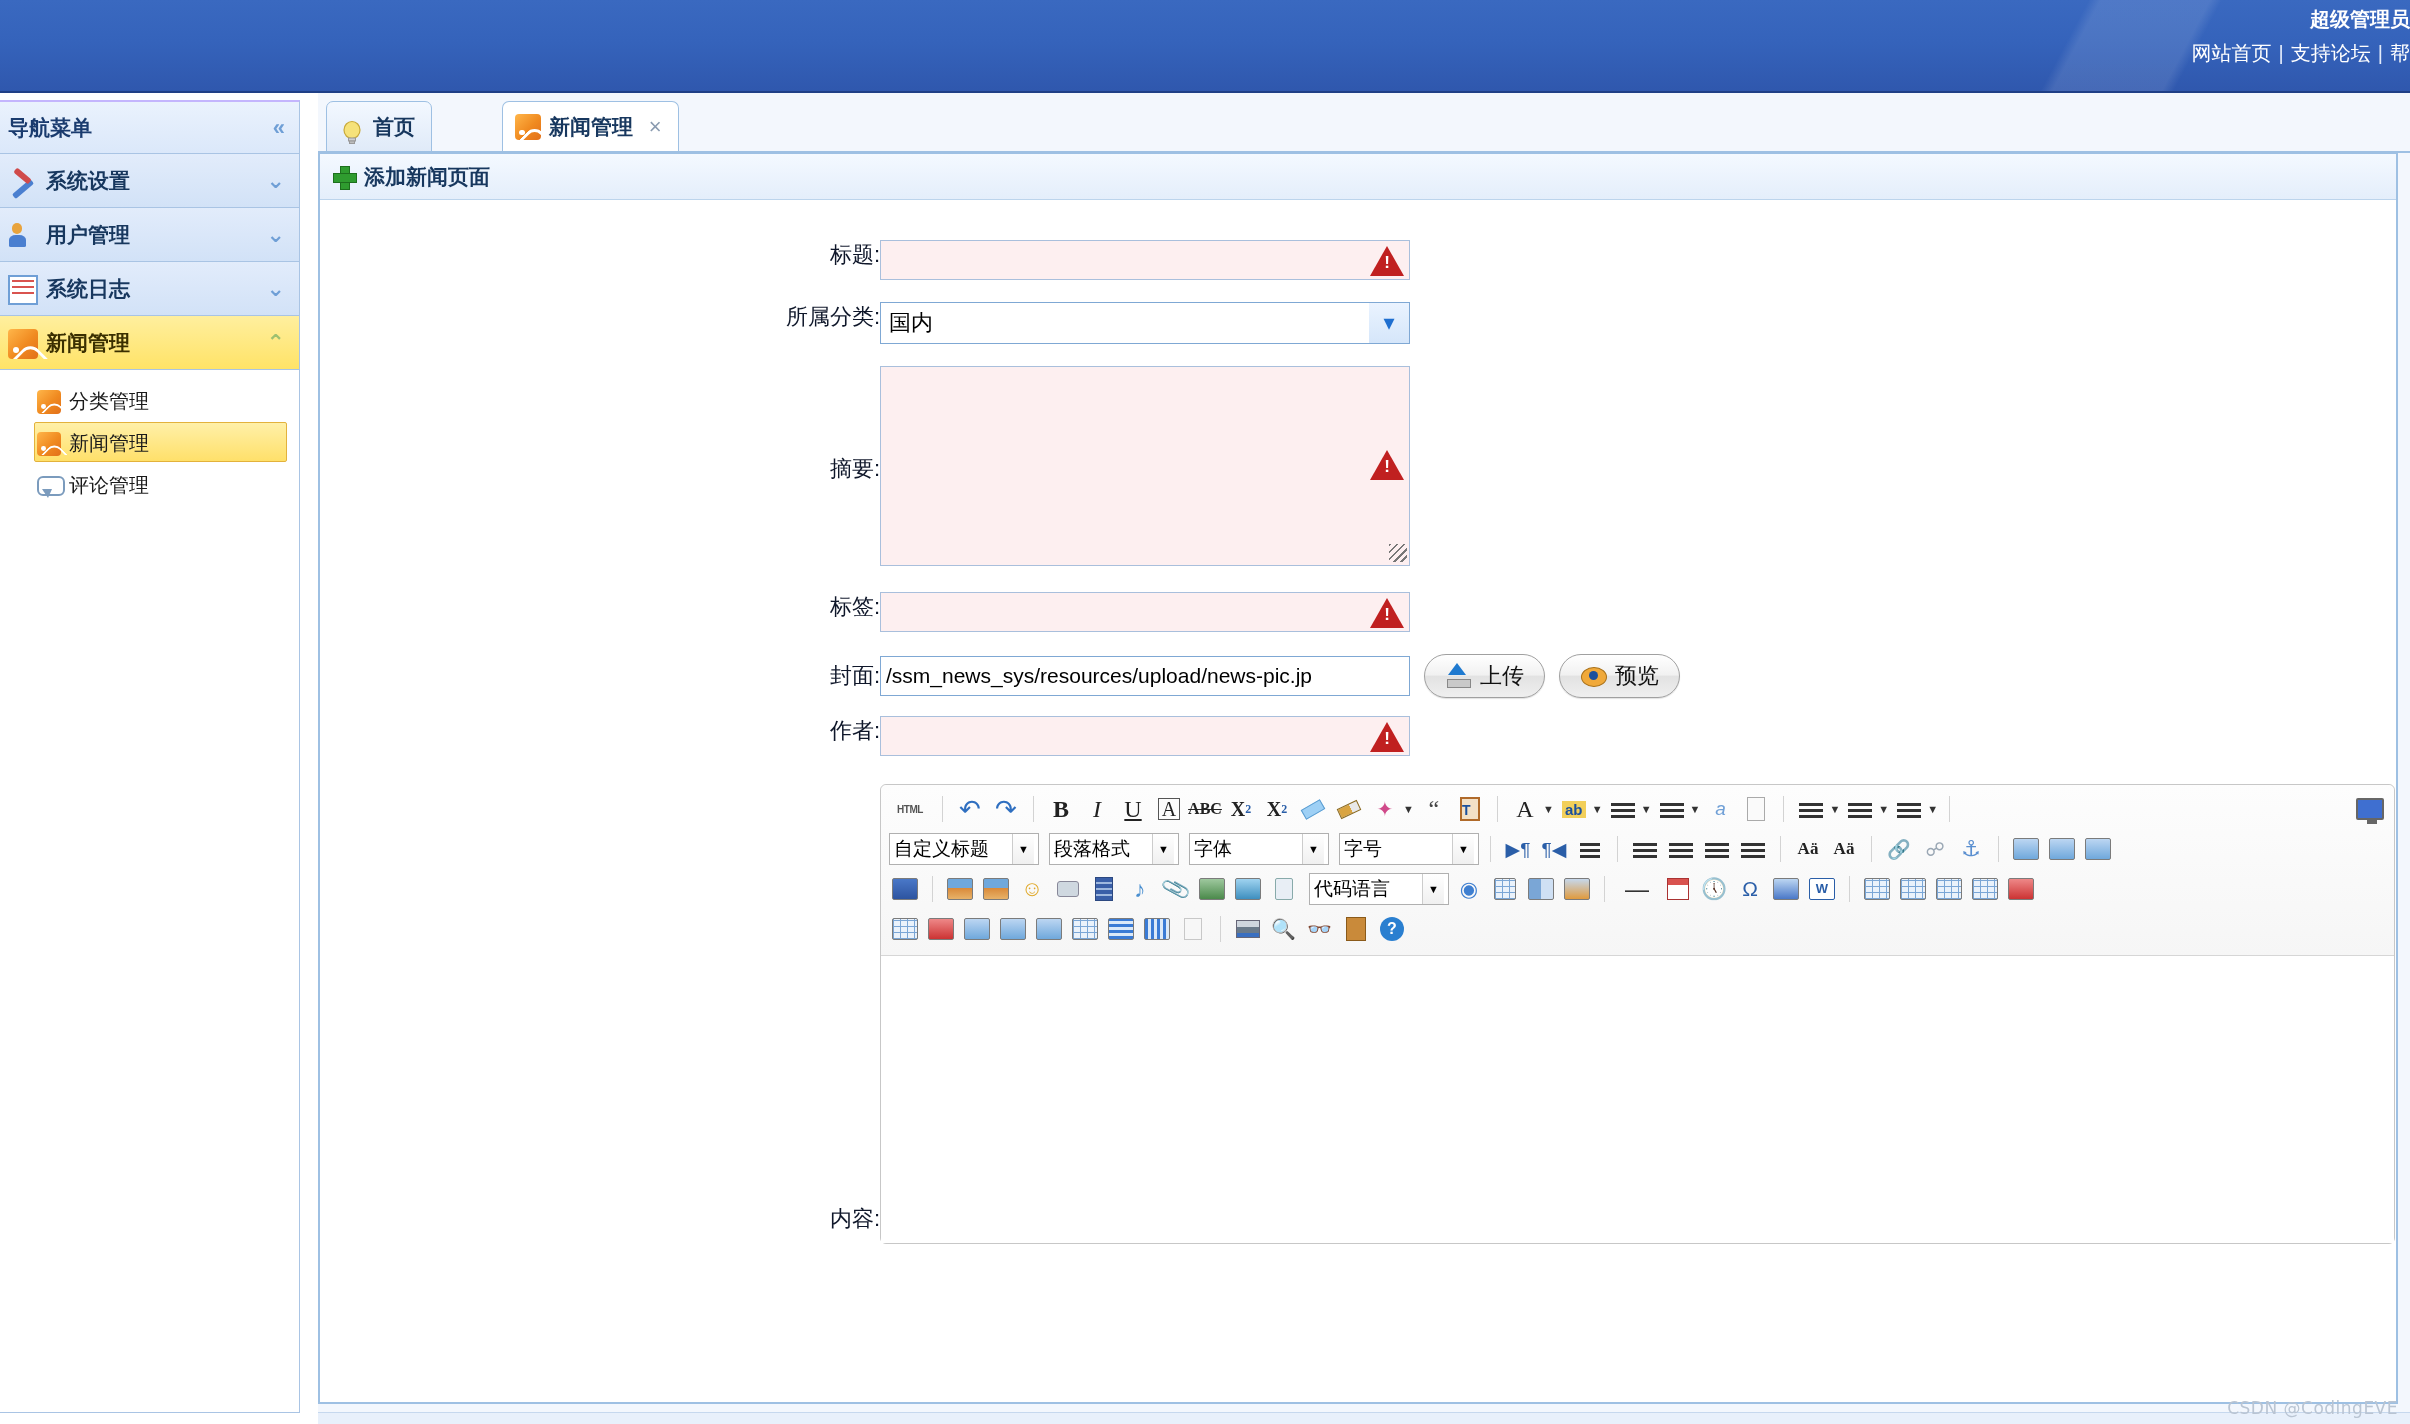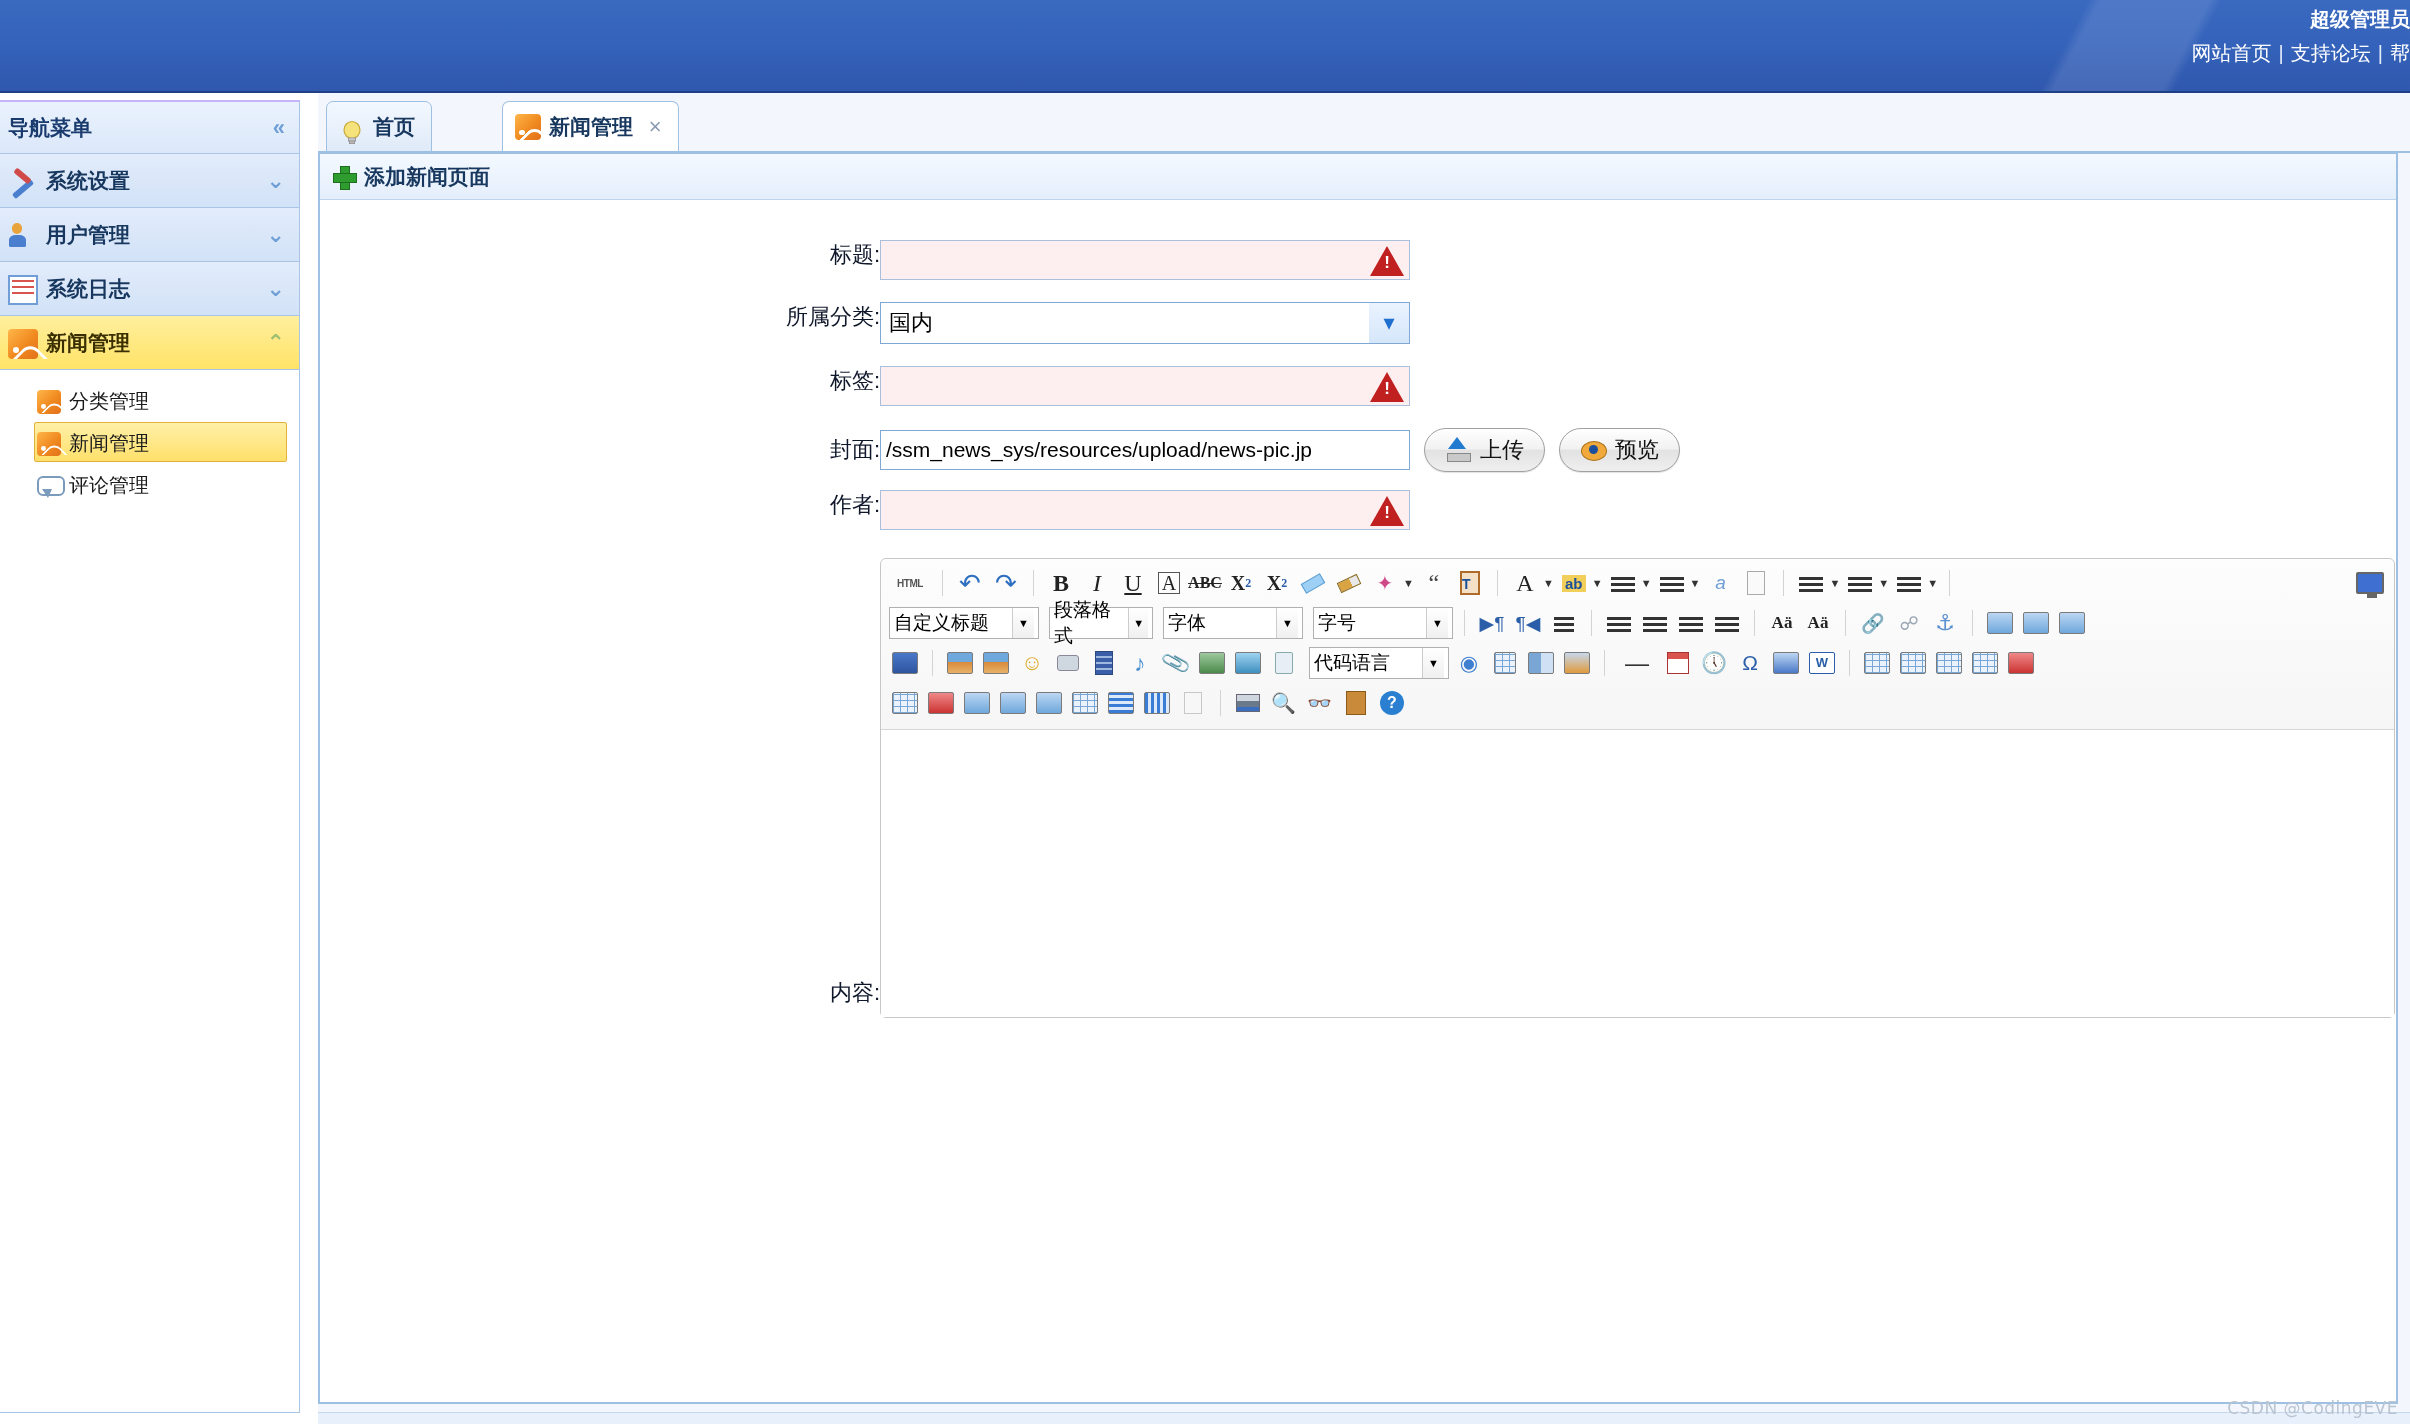--- a/index.html
+++ b/index.html
@@ -449,20 +449,29 @@
           </div>
 
           <div class="frow" style="margin-top:22px;">
             <div class="flabel">所属分类:</div>
             <div class="finput-wrap">
               <input class="fselect" readonly="" value="国内" style="">
               <span class="sel-arrow">▾</span>
             </div>
           </div>
 
+          <div class="frow" style="margin-top:22px;">
+            <div class="flabel" style="padding-top:88px;">摘要:</div>
+            <div class="finput-wrap">
+              <textarea class="ftextarea" style=""></textarea>
+              <span class="warn-ico warn-inside" style="top:84px;"><span class="tri-warn"></span></span>
+              <span style="position:absolute; right:3px; bottom:8px; width:18px; height:18px;
+                           background: repeating-linear-gradient(135deg, #777 0 2px, transparent 2px 5px);"></span>
+            </div>
+          </div>
 
           <div class="frow" style="margin-top:22px;">
             <div class="flabel">标签:</div>
             <div class="finput-wrap">
               <input class="finput" type="text" style="">
               <span class="warn-ico warn-inside" style="top:6px;"><span class="tri-warn"></span></span>
             </div>
           </div>
 
           <div class="frow" style="margin-top:22px; align-items:center;">
@@ -559,21 +568,21 @@
                         <span class="monitor"></span>
                       </div>
                   </div>
 
                   <div class="erow">
                     <div class="esel" style="width:150px;">
                       <span>自定义标题</span>
                       <div style="flex:1"></div>
                         <span class="sarr">▼</span>
                     </div>
-                    <div class="esel" style="width:104px;margin-left:6px;">
+                    <div class="esel" style="width:130px;margin-left:6px;">
                       <span>段落格式</span>
                       <div style="flex:1"></div>
                         <span class="sarr">▼</span>
                     </div>
                     <div class="esel" style="width:140px;margin-left:6px;">
                       <span>字体</span>
                       <div style="flex:1"></div>
                         <span class="sarr">▼</span>
                     </div>
                     <div class="esel" style="width:140px;margin-left:6px;">

